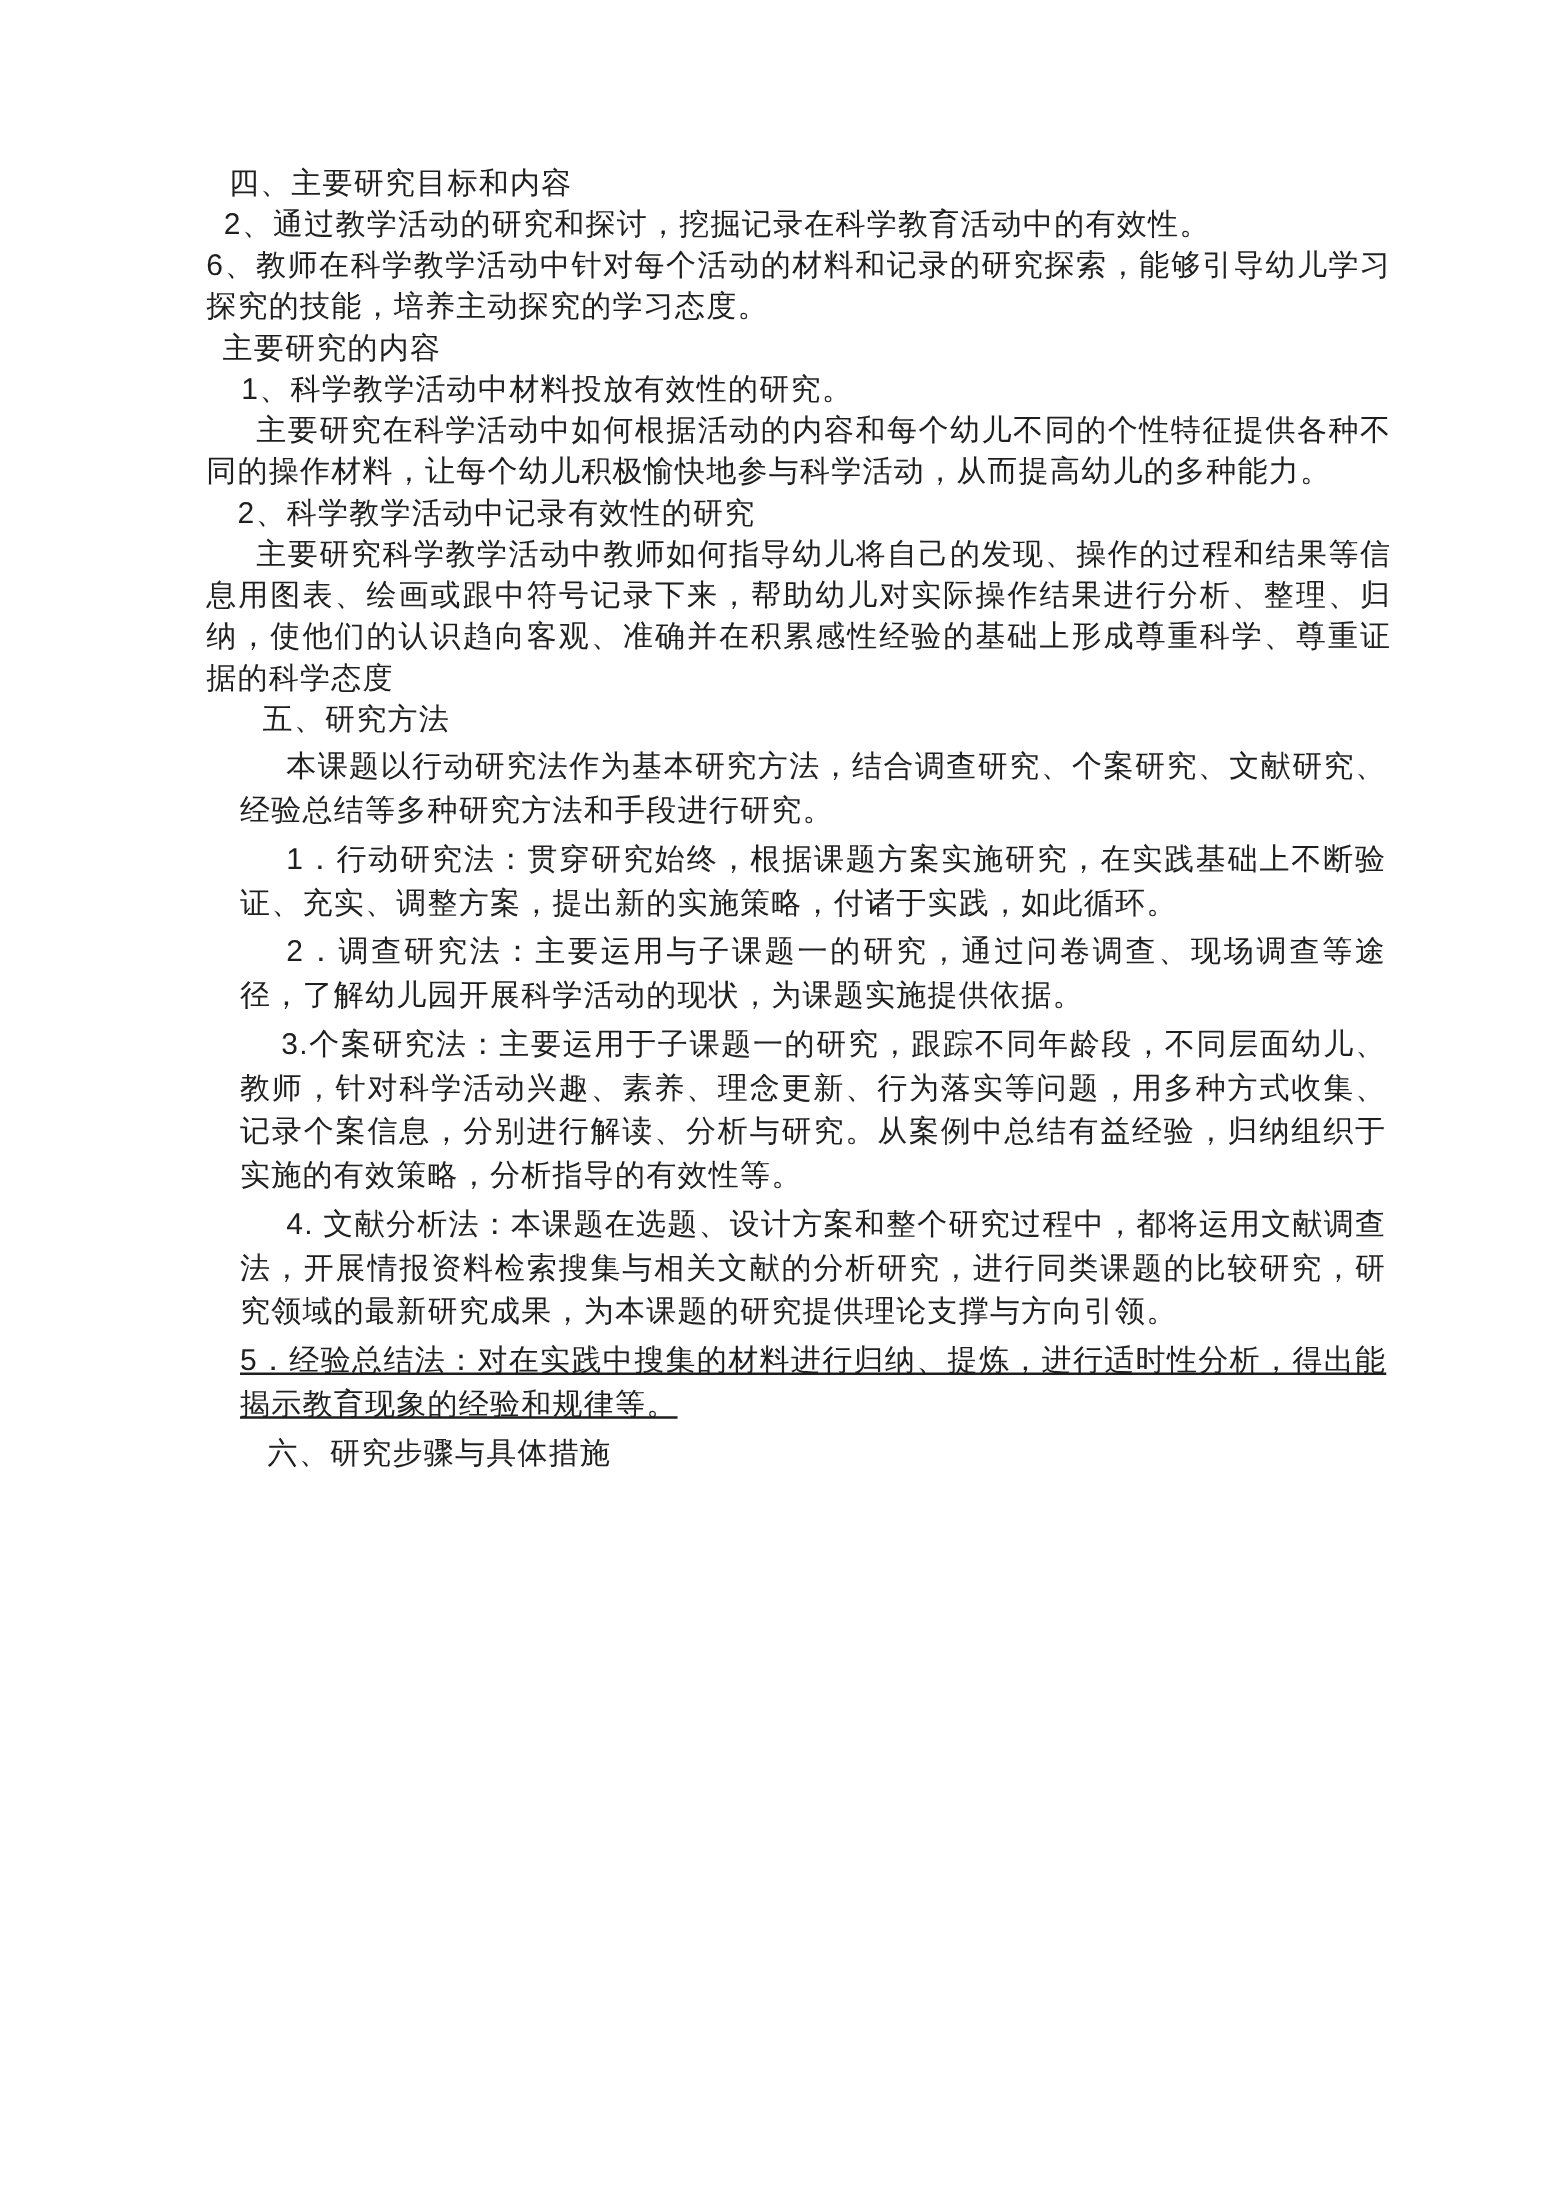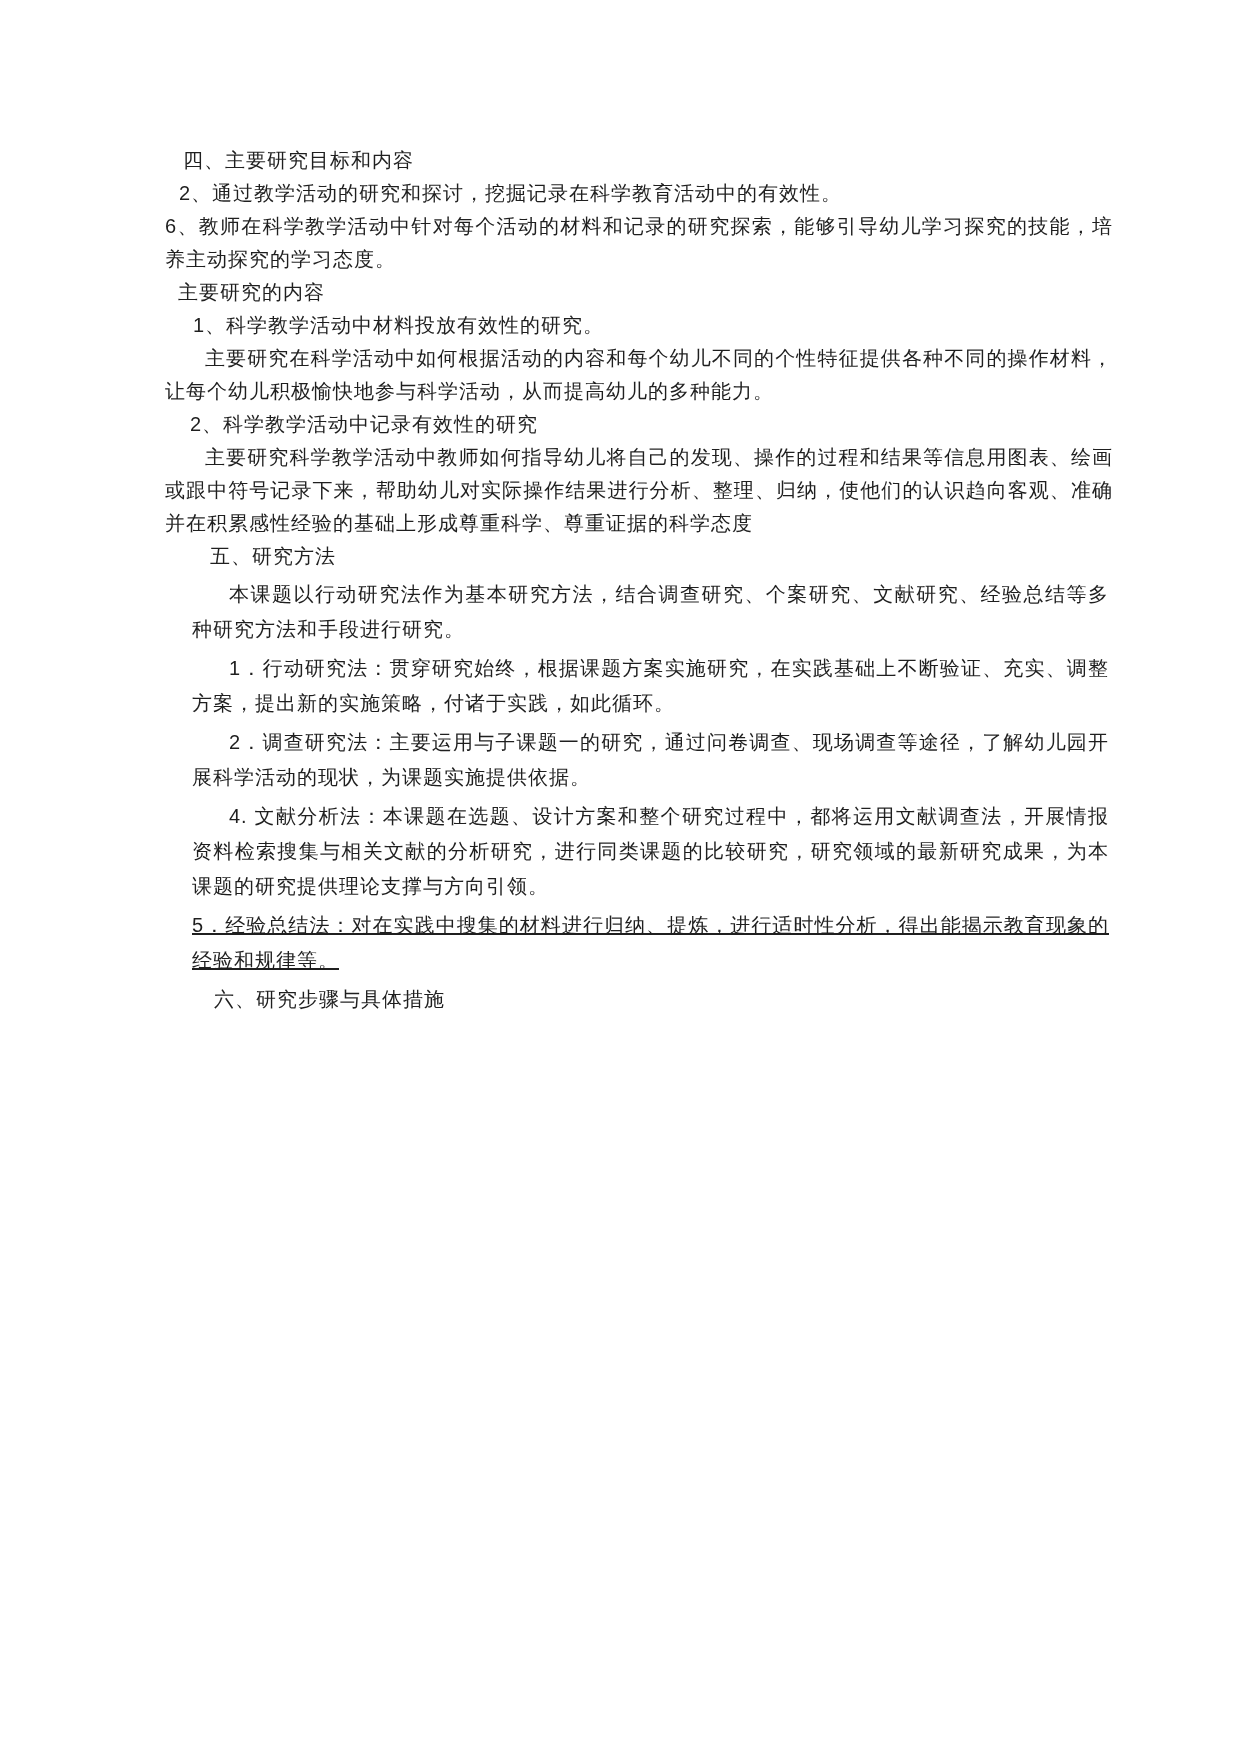--- a/index.html
+++ b/index.html
@@ -7,23 +7,23 @@
     position:relative;
     width:1240px; height:1753px;
     margin:0 auto;
     background:#ffffff;
     overflow:hidden;
     font-family:"Liberation Sans", sans-serif;
     color:#1f1f1f;
   }
   .content {
     position:absolute;
-    left:165px; top:144px;
+    left:165px; top:130px;
     width:948px;
-    font-size:20px;
+    font-size:24px;
     line-height:33px;
     letter-spacing:1px;
   }
   .content p { margin:0; }
   .just { text-align:justify; }
   
   .i13 { padding-left:13px; }
   .i14 { padding-left:14px; }
   .i18 { padding-left:18px; }
   .i25 { padding-left:25px; }
@@ -60,19 +60,20 @@
     <p class="fi40 just">主要研究在科学活动中如何根据活动的内容和每个幼儿不同的个性特征提供各种不同的操作材料，让每个幼儿积极愉快地参与科学活动，从而提高幼儿的多种能力。</p>
     <p class="i25">2、科学教学活动中记录有效性的研究</p>
     <p class="fi40 just">主要研究科学教学活动中教师如何指导幼儿将自己的发现、操作的过程和结果等信息用图表、绘画或跟中符号记录下来，帮助幼儿对实际操作结果进行分析、整理、归纳，使他们的认识趋向客观、准确并在积累感性经验的基础上形成尊重科学、尊重证据的科学态度</p>
 
     <p class="h5">五、研究方法</p>
 
     <div class="bottom">
       <p class="intro just">本课题以行动研究法作为基本研究方法，结合调查研究、个案研究、文献研究、经验总结等多种研究方法和手段进行研究。</p>
       <p class="m1 just">1．行动研究法：贯穿研究始终，根据课题方案实施研究，在实践基础上不断验证、充实、调整方案，提出新的实施策略，付诸于实践，如此循环。</p>
       <p class="m2 just">2．调查研究法：主要运用与子课题一的研究，通过问卷调查、现场调查等途径，了解幼儿园开展科学活动的现状，为课题实施提供依据。</p>
+      <p class="m3 just">3.个案研究法：主要运用于子课题一的研究，跟踪不同年龄段，不同层面幼儿、教师，针对科学活动兴趣、素养、理念更新、行为落实等问题，用多种方式收集、记录个案信息，分别进行解读、分析与研究。从案例中总结有益经验，归纳组织于实施的有效策略，分析指导的有效性等。</p>
       <p class="m4 just">4. 文献分析法：本课题在选题、设计方案和整个研究过程中，都将运用文献调查法，开展情报资料检索搜集与相关文献的分析研究，进行同类课题的比较研究，研究领域的最新研究成果，为本课题的研究提供理论支撑与方向引领。</p>
       <p class="m5 just">5．经验总结法：对在实践中搜集的材料进行归纳、提炼，进行适时性分析，得出能揭示教育现象的经验和规律等。</p>
       <p class="h6">六、研究步骤与具体措施</p>
     </div>
 
   </div>
 </div>
 
 </body></html>

